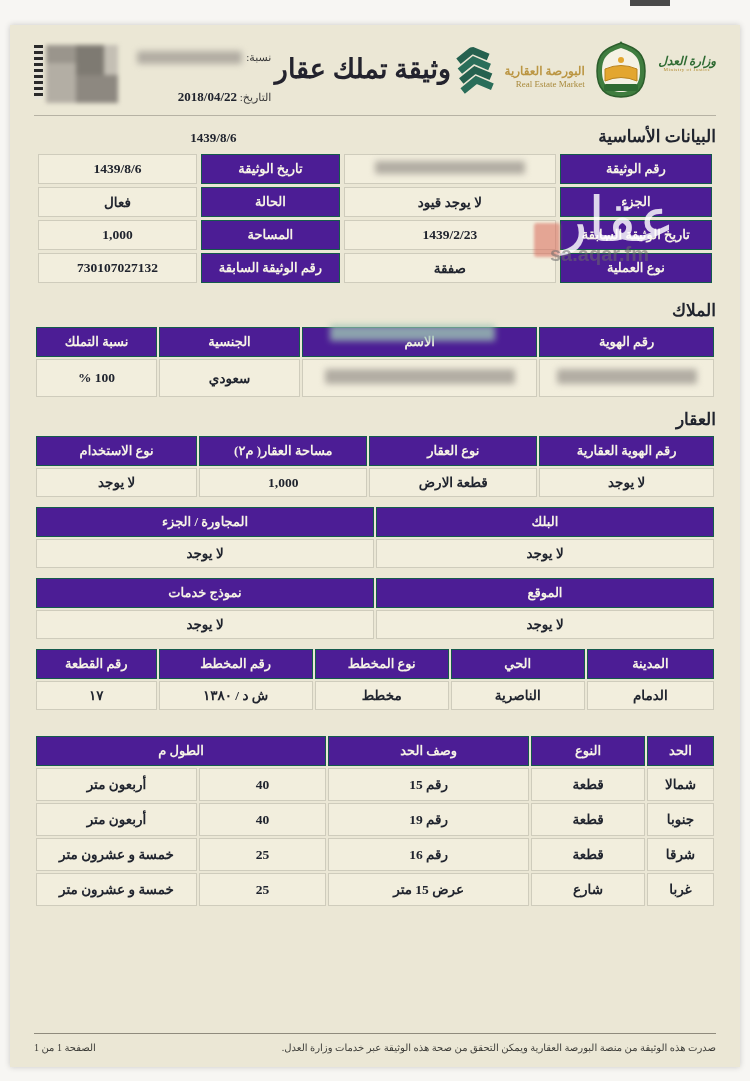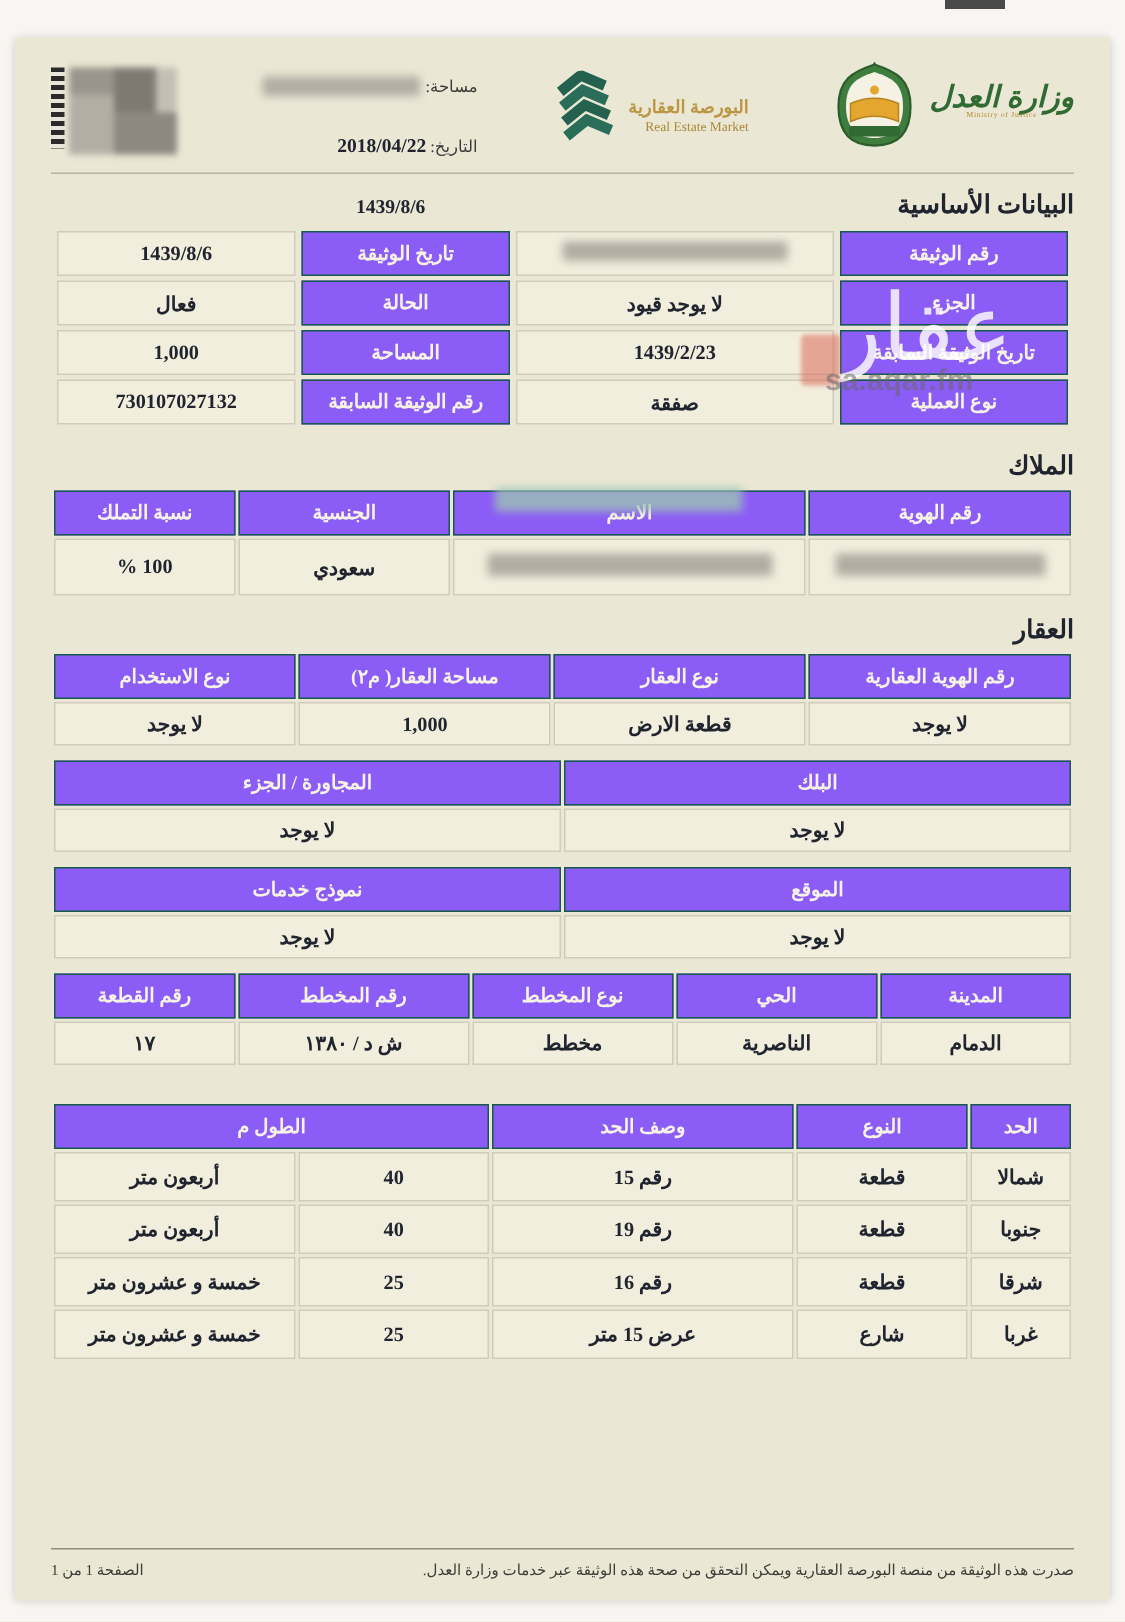--- a/index.html
+++ b/index.html
@@ -16,21 +16,21 @@
     position:absolute; top:25px; left:10px; width:730px; height:1042px;
     background:#ebe7d5;
     box-shadow:0 0 6px rgba(0,0,0,.18);
     padding:12px 24px 0 24px;
     position:absolute;
   }
   
   .hdr { display:flex; flex-direction:row; align-items:flex-start; justify-content:space-between; height:72px; padding-top:4px; }
   .moj { display:flex; align-items:flex-start; gap:4px; }
   .moj-text { text-align:center; margin-top:14px; }
-  .moj-name { color:#2f6b33; font-weight:700; font-size:20px; line-height:1; font-style:italic; }
+  .moj-name { color:#2f6b33; font-weight:700; font-size:12px; line-height:1; font-style:italic; }
   .moj-cap { color:#b08a2e; font-size:5px; letter-spacing:.5px; }
   .rem { display:flex; align-items:center; gap:8px; margin-top:6px; }
   .rem-text { text-align:right; margin-top:6px; }
   .rem-ar { color:#b3882a; font-weight:700; font-size:12px; opacity:.85; }
   .rem-en { color:#a98a3c; font-size:9px; }
   .doc-title { font-size:27px; font-weight:700; color:#23232e; margin-top:12px; white-space:nowrap; }
   .numdate { font-size:11px; margin-top:10px; text-align:right; width:150px; }
   .numdate .row1 { display:flex; align-items:center; gap:4px; }
   .lbl { color:#3a3a3a; }
   .num { font-weight:700; font-size:13px; color:#20242e; }
@@ -49,21 +49,21 @@
     filter:blur(2px);
   }
   .hdr-rule { border-bottom:1.5px solid #b6b2a4; margin-top:6px; }
   
   .sec-title { font-size:17px; font-weight:700; color:#20242e; margin-top:10px; margin-bottom:4px;text-align:right; }
   table { width:100%; border-collapse:separate; table-layout:fixed; }
   .kv { border-spacing:4px 3px; }
   .grid { border-spacing:2px 2px; }
   td { vertical-align:middle; }
   .hd {
-    background:#8b5cf6; color:#f6f3e6; font-weight:700; text-align:center;
+    background:#4c1d95; color:#f6f3e6; font-weight:700; text-align:center;
     font-size:13px; padding:6px 3px; border:1px solid #155a4c;
   }
   .val {
     background:#f2eedd; border:1px solid #cfccbc; text-align:center;
     font-size:13.5px; font-weight:700; color:#20242e; padding:5px 3px;
   }
   .ltr { direction:ltr;margin-top:25px; }
   .tgap { height:6px; }
   
   .wm-big {
@@ -127,24 +127,25 @@
       <span>
         <svg width="42" height="48" viewBox="0 0 42 48" transform="rotate(-8)">
           <path d="M6 12 L21 3 L36 12" stroke="#25614f" stroke-width="7" fill="none"></path>
           <path d="M6 22 L21 13 L36 22" stroke="#2a6e5a" stroke-width="7" fill="none"></path>
           <path d="M6 32 L21 23 L36 32" stroke="#25614f" stroke-width="7" fill="none"></path>
           <path d="M6 42 L21 33 L36 42" stroke="#2a6e5a" stroke-width="7" fill="none"></path>
         </svg>
       </span>
     </div>
 
+    <div class="doc-title">وثيقة تملك عقار</div>
 
     <div class="numdate">
       <div class="row1">
-        <span class="lbl">مساحة:</span>
+        <span class="lbl">نسبة:</span>
         <span class="redact" style="width:105px;height:13px;"></span>
       </div>
       <div>
         <span class="lbl">التاريخ:</span>
         <span class="num ltr" style="display:inline-block;">2018/04/22</span>
       </div>
       <div class="hijri-top num ltr">1439/8/6</div>
     </div>
 
     <div class="qr-wrap">

